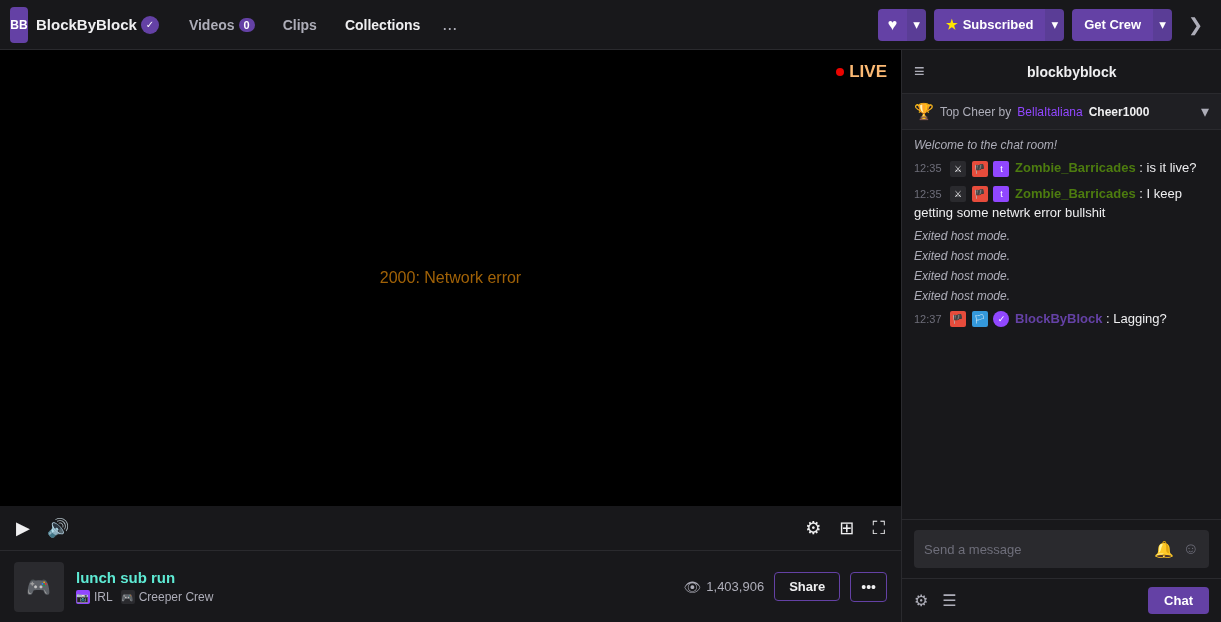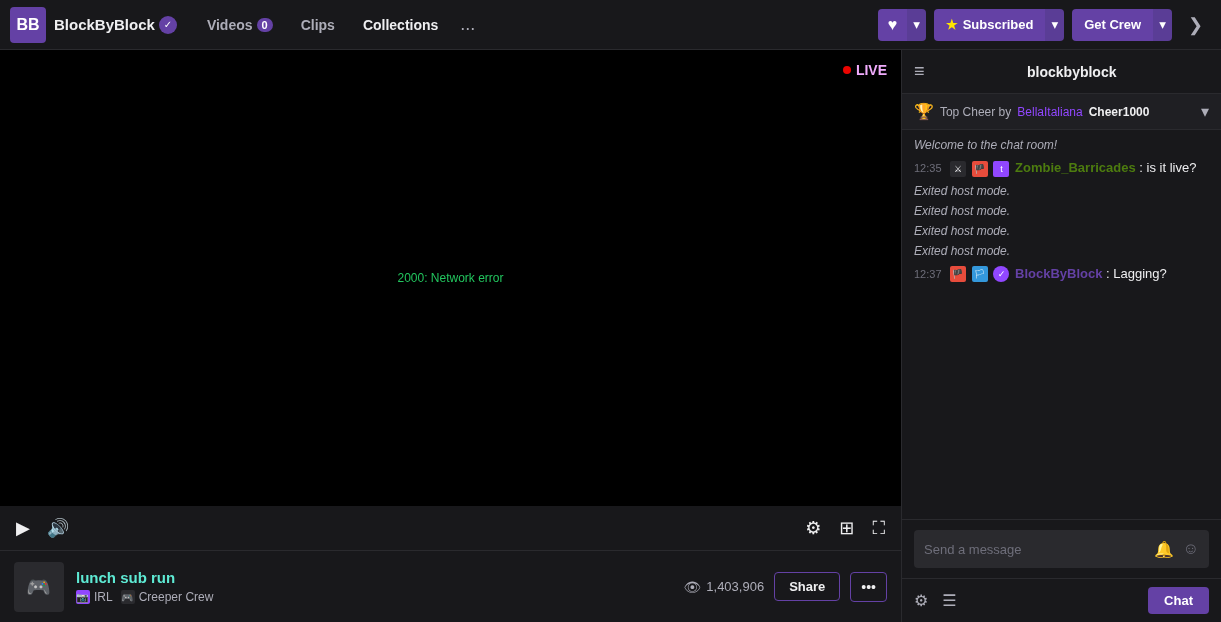--- a/index.html
+++ b/index.html
@@ -18,29 +18,29 @@
     #top-nav {
       background: #18181b;
       height: 50px;
       display: flex;
       align-items: center;
       padding: 0 10px;
       flex-shrink: 0;
       border-bottom: 1px solid #2a2a2e;
     }
     #channel-avatar {
-      width: 36px;
+      width: 18px;
       height: 36px;
       background: #6441a5;
       border-radius: 4px;
       display: flex;
       align-items: center;
       justify-content: center;
       margin-right: 8px;
-      font-size: 16px;
+      font-size: 12px;
       font-weight: bold;
       color: #fff;
       flex-shrink: 0;
     }
     #channel-name-wrap {
       display: flex;
       align-items: center;
       margin-right: 16px;
     }
     #channel-name {
@@ -201,34 +201,34 @@
       display: flex;
       align-items: center;
       justify-content: center;
     }
     #live-badge {
       position: absolute;
       top: 12px;
       right: 14px;
       display: flex;
       align-items: center;
-      font-size: 14px;
+      font-size: 17px;
       font-weight: 700;
-      color: #f0abfc;
+      color: #fdba74;
     }
     .live-dot {
       width: 8px;
       height: 8px;
       background: #eb0400;
       border-radius: 50%;
       margin-right: 5px;
     }
     #error-message {
-      color: #22c55e;
-      font-size: 12px;
+      color: #a16207;
+      font-size: 16px;
       font-weight: 400;
     }
     #video-controls {
       background: #18181b;
       height: 44px;
       display: flex;
       align-items: center;
       padding: 0 12px;
       gap: 10px;
     }
@@ -612,20 +612,28 @@
 
       <div class="chat-msg">
         <span class="chat-time">12:35</span>
         <span class="chat-badge badge-sword">⚔</span>
         <span class="chat-badge badge-flag">🏴</span>
         <span class="chat-badge badge-twitch">t</span>
         <span class="username-purple">Zombie_Barricades</span>
         <span>: is it live?</span>
       </div>
 
+      <div class="chat-msg">
+        <span class="chat-time">12:35</span>
+        <span class="chat-badge badge-sword">⚔</span>
+        <span class="chat-badge badge-flag">🏴</span>
+        <span class="chat-badge badge-twitch">t</span>
+        <span class="username-purple">Zombie_Barricades</span>
+        <span>: I keep getting some netwrk error bullshit</span>
+      </div>
 
       <div class="system-msg">Exited host mode.</div>
       <div class="system-msg">Exited host mode.</div>
       <div class="system-msg">Exited host mode.</div>
       <div class="system-msg">Exited host mode.</div>
 
       <div class="chat-msg">
         <span class="chat-time">12:37</span>
         <span class="chat-badge badge-flag">🏴</span>
         <span class="chat-badge badge-flag2">🏳</span>

